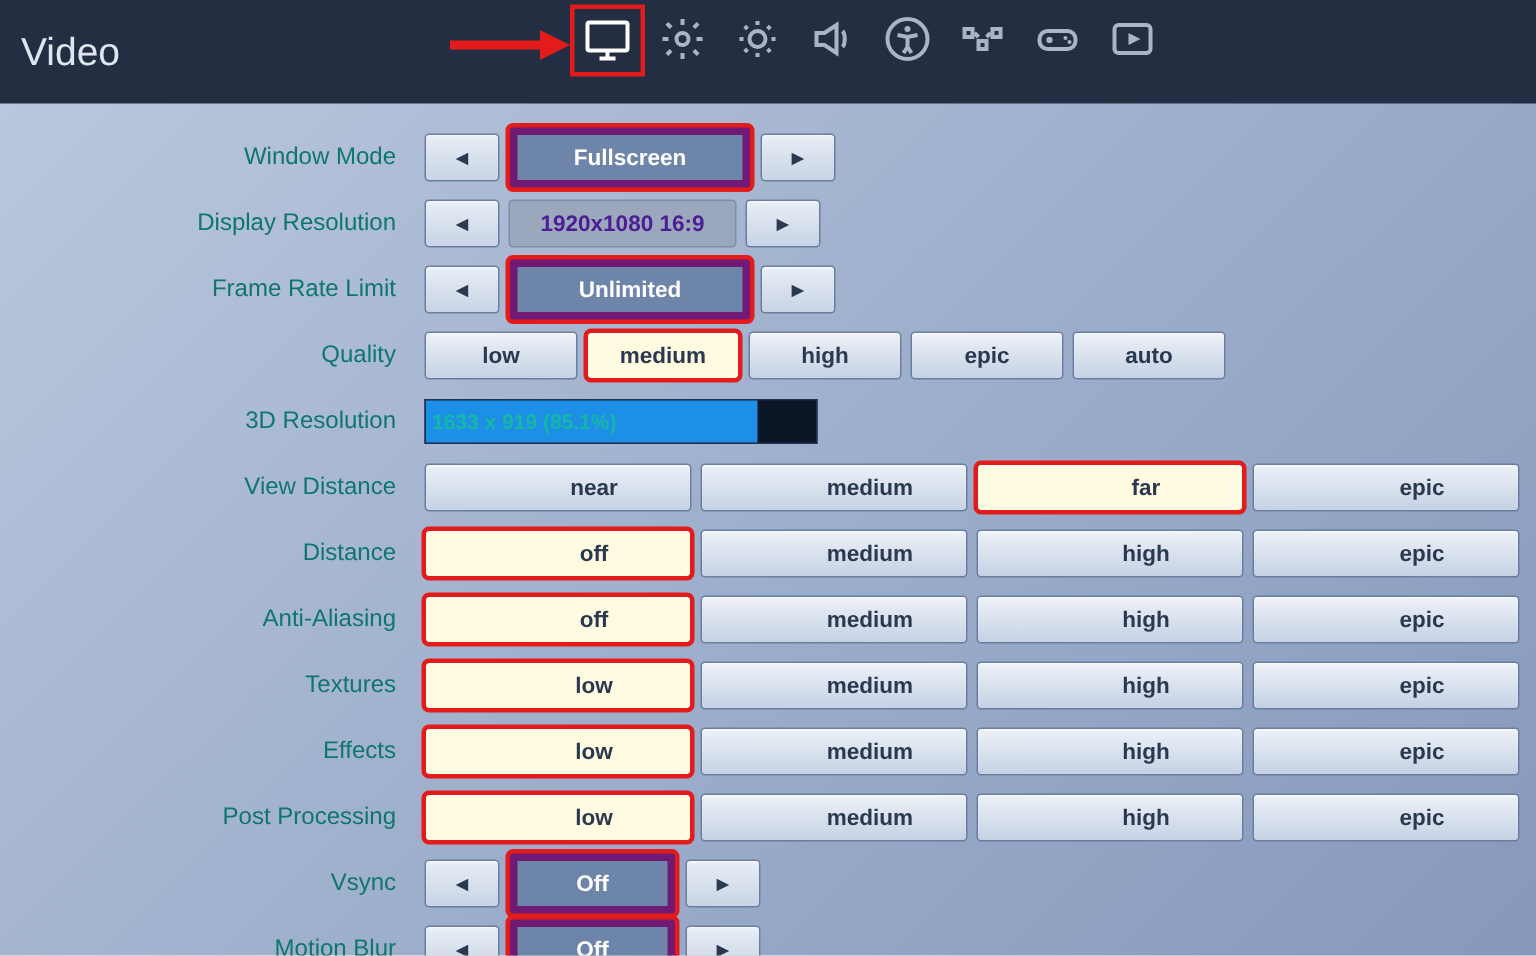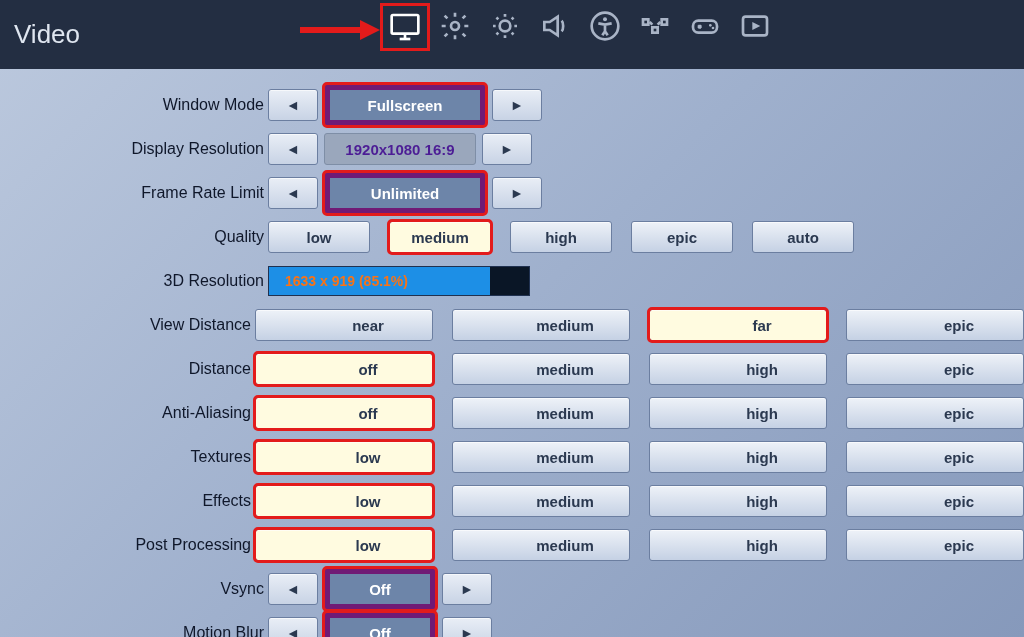--- a/index.html
+++ b/index.html
@@ -11,37 +11,37 @@
 .tab{width:50px;height:52px;display:flex;align-items:center;justify-content:center;color:#a9b4c6;}
 .tab svg{width:32px;height:32px;}
 .tab.active{color:#fff;}
 .tab.boxed{border:3px solid #e31b1b;box-sizing:border-box;height:48px;margin-top:2px;}
 
 .arrow{position:absolute;left:300px;top:20px;width:80px;height:20px;}
 .arrow svg{width:80px;height:20px;}
 
 .panel{padding-top:18px;}
 .row{display:flex;align-items:center;height:36px;margin-bottom:8px;}
-.row .label{width:264px;text-align:right;padding-right:4px;color:#0f172a;font-size:16px;}
+.row .label{width:264px;text-align:right;padding-right:19px;color:#0f766e;font-size:16px;}
 
 .step-btn{width:48px;height:30px;border:1px solid #6b7ea0;background:linear-gradient(#e9eef6,#c8d3e5);border-radius:3px;display:flex;align-items:center;justify-content:center;color:#2b3950;font-size:14px;margin-right:6px;box-shadow:inset 0 1px 0 rgba(255,255,255,.6);}
 .step-val{width:150px;height:30px;border-radius:3px;display:flex;align-items:center;justify-content:center;color:#ffffff;font-weight:bold;font-size:15px;margin-right:6px;background:#6d85a9;border:6px solid #701a75;}
 .step-val.locked{background:#9aa7bc;color:#4c1d95;border:1px solid #7e8ea6;}
 
 .hl{outline:3px solid #e31b1b;outline-offset:-1px;}
 
-.opts{display:flex;gap:19px;}
+.opts{display:flex;gap:6px;}
 .opt{height:30px;border:1px solid #6b7ea0;border-radius:3px;background:linear-gradient(#eef2f8,#c5d1e4);color:#2b3950;font-weight:bold;font-size:15px;display:flex;align-items:center;justify-content:center;box-shadow:inset 0 1px 0 rgba(255,255,255,.6);}
 .opt.sel{background:#fffbe0;}
 .opt.w5{width:100px;}   
 .opt.w4{width:128px;padding-left:48px;}   
 
 .resbar{width:260px;height:28px;background:#0a1626;position:relative;border:1px solid #203150;}
 .resbar .fill{position:absolute;left:0;top:0;bottom:0;background:#1d8fe6;}
-.resbar .txt{position:absolute;left:16px;top:0;bottom:0;display:flex;align-items:center;color:#f97316;font-weight:bold;font-size:14px;}
+.resbar .txt{position:absolute;left:4px;top:0;bottom:0;display:flex;align-items:center;color:#14b8a6;font-weight:bold;font-size:14px;}
 </style>
 </head>
 <body>
 
 <div class="topbar">
   <div class="title">Video</div>
   <div class="arrow">
     <svg viewBox="0 0 80 20">
         <line x1="0" y1="10" x2="60" y2="10" stroke="#e31b1b" stroke-width="6"></line>
         <polygon points="60,0 80,10 60,20" fill="#e31b1b"></polygon>

